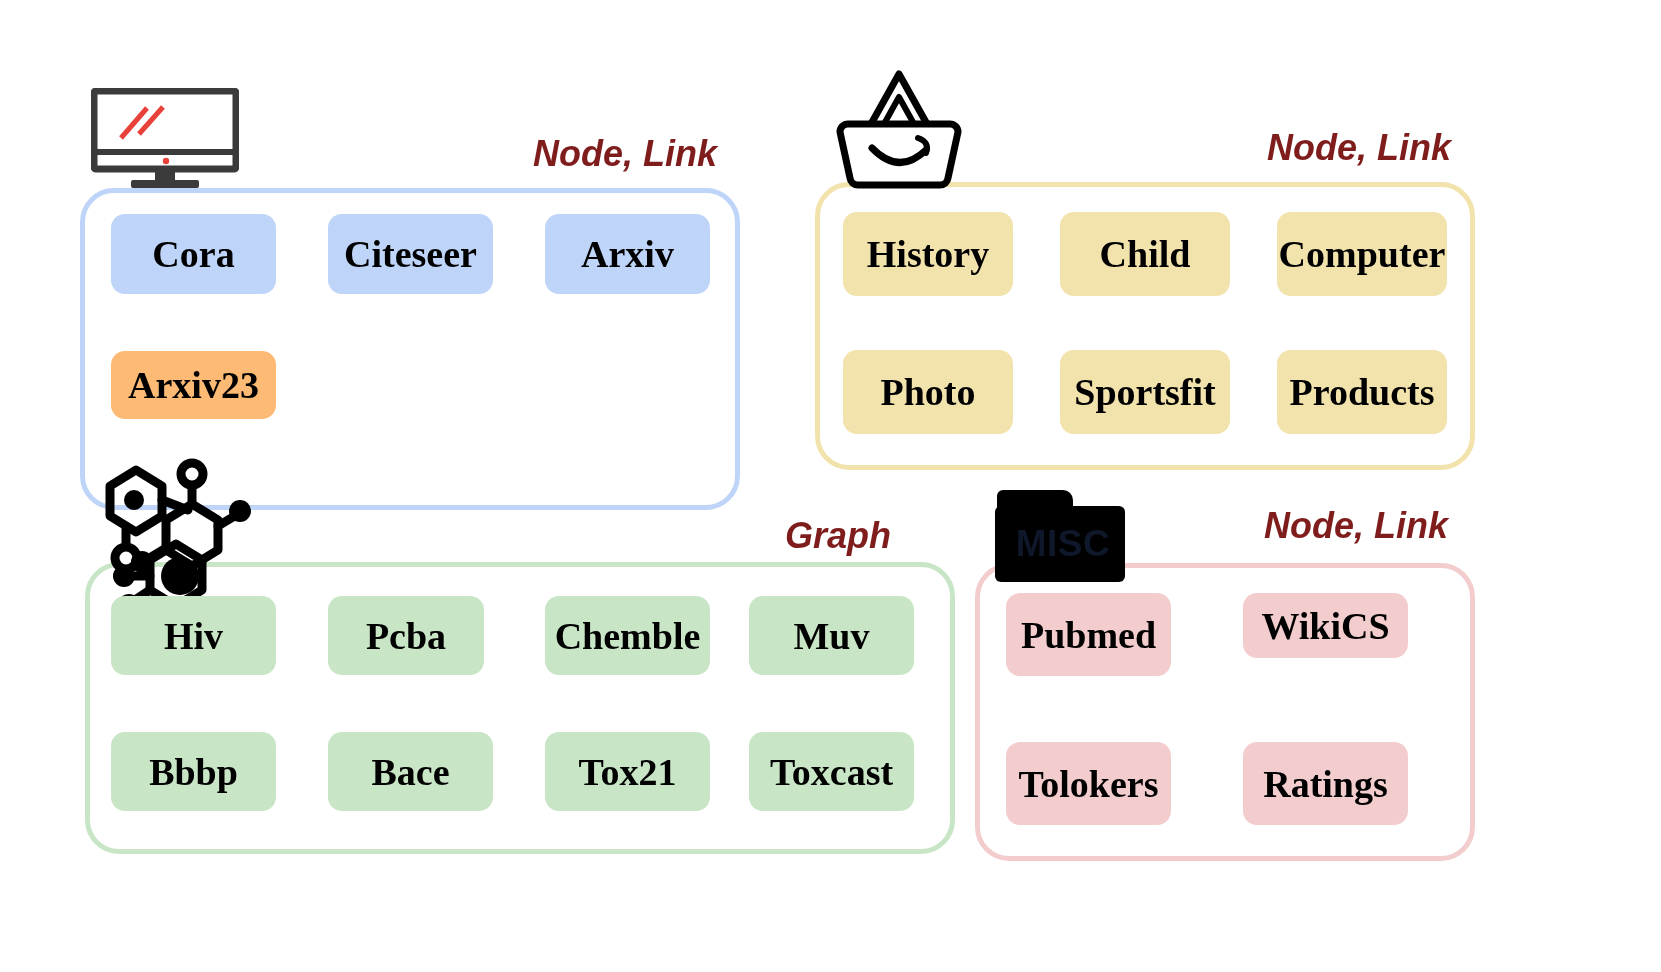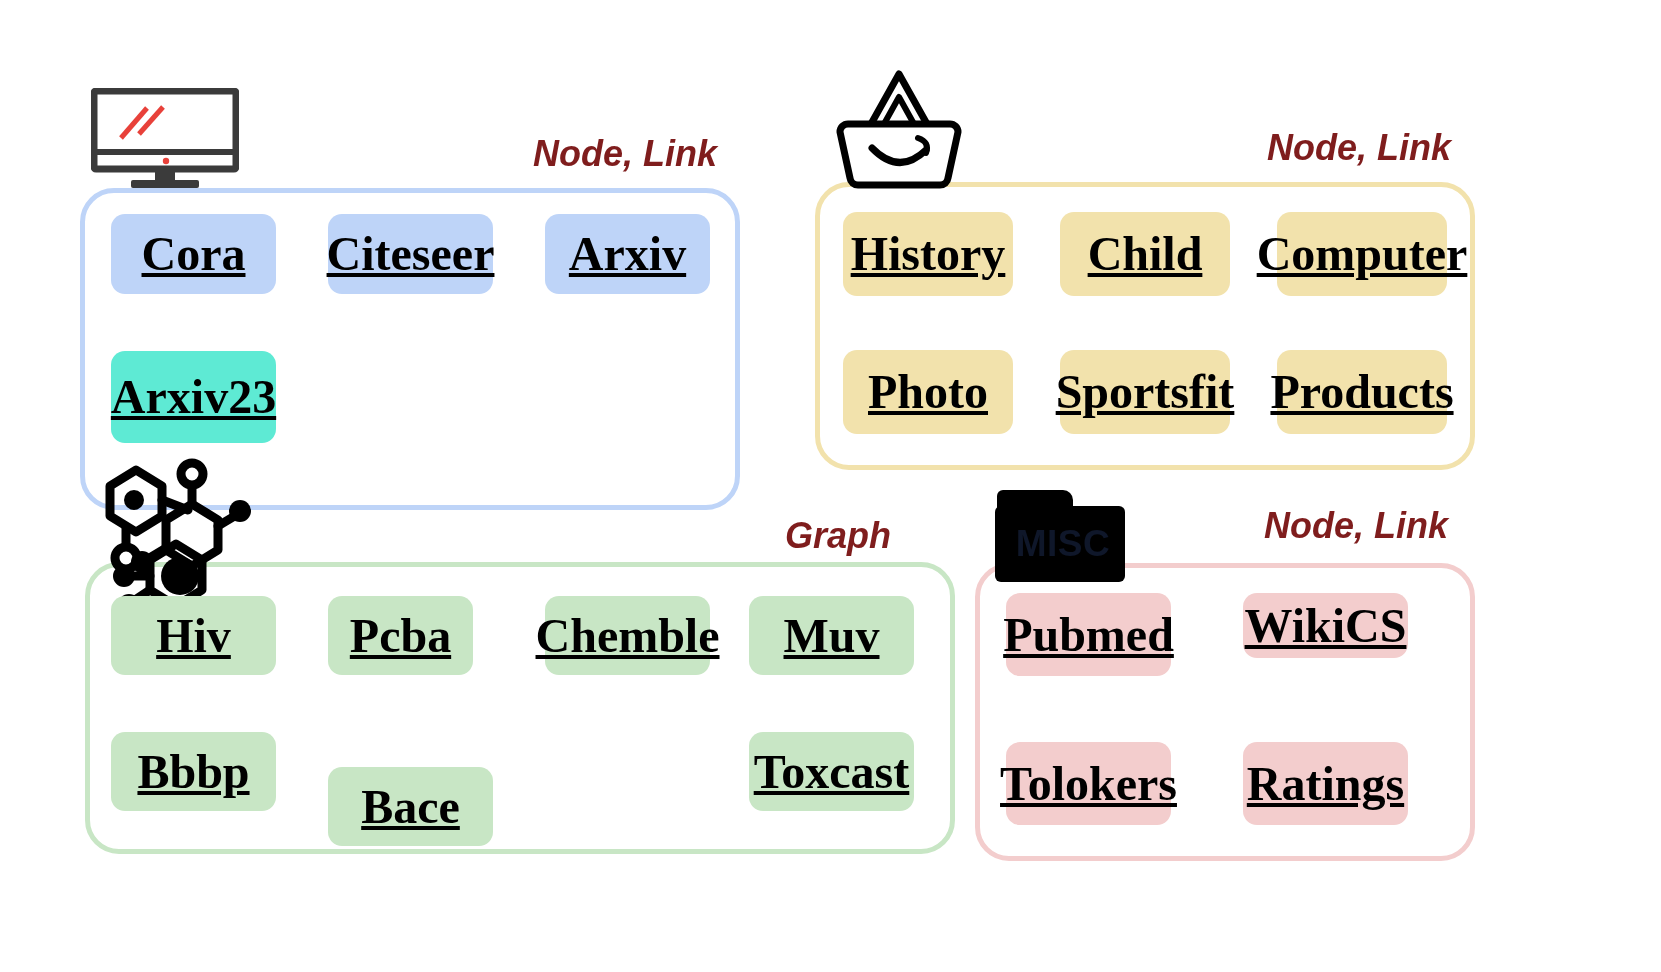--- a/index.html
+++ b/index.html
@@ -31,26 +31,25 @@
   
   .chip {
     position: absolute;
     box-sizing: border-box;
     display: flex;
     align-items: center;
     justify-content: center;
     border-radius: 14px;
     font-family: "Liberation Serif", serif;
     font-weight: bold;
-    font-size: 48px;
+    font-size: 38px;
     color: #000000;
     letter-spacing: 0px;
     white-space: nowrap;
     line-height: 1;
-    text-decoration: underline;
   }
 
   
   .task-label {
     position: absolute;
     font-family: "Liberation Sans", sans-serif;
     font-weight: bold;
     font-style: italic;
     font-size: 36px;
     color: #7f1d1d;
@@ -121,21 +120,21 @@
       <rect x="64" y="81" width="20" height="14" fill="#3b3b3b"></rect>
       <rect x="40" y="92" width="68" height="8" rx="2" fill="#3b3b3b"></rect>
     </svg>
   </div>
 
   <div class="task-label" style="left:533px; top:136px;">Node, Link</div>
 
   <div class="chip" style="left:111px; top:214px; width:165px; height:80px; background:#bed4f8;">Cora</div>
   <div class="chip" style="left:328px; top:214px; width:165px; height:80px; background:#bed4f8;">Citeseer</div>
   <div class="chip" style="left:545px; top:214px; width:165px; height:80px; background:#bed4f8;">Arxiv</div>
-  <div class="chip" style="left:111px; top:351px; width:165px; height:92px; background:#5eead4;">Arxiv23</div>
+  <div class="chip" style="left:111px; top:351px; width:165px; height:68px; background:#fdba74;">Arxiv23</div>
 
   <div class="group" id="g-ecommerce" style="left: 815px; top: 182px; width: 660px; height: 288px; border-color: rgb(242, 226, 172);"></div>
 
   <div class="icon" style="left:824px; top:60px; width:150px; height:132px;">
     <svg width="150" height="132" viewBox="0 0 150 132">
       <path d="M47 64 L75 14 L103 64" fill="none" stroke="#000000" stroke-width="7" stroke-linejoin="round" stroke-linecap="round"></path>
       <path d="M60 64 L75 37 L90 64" fill="none" stroke="#000000" stroke-width="6" stroke-linejoin="round" stroke-linecap="round"></path>
       <path d="M16 72 a8 8 0 0 1 8 -8 H126 a8 8 0 0 1 8 8 L124 118 a8 8 0 0 1 -8 7 H34 a8 8 0 0 1 -8 -7 Z" fill="#ffffff" stroke="#000000" stroke-width="7" stroke-linejoin="round"></path>
       <path d="M48 88 q27 28 54 2" fill="none" stroke="#000000" stroke-width="7" stroke-linecap="round"></path>
       <path d="M94 78 q12 4 8 15" fill="none" stroke="#000000" stroke-width="6" stroke-linecap="round"></path>
@@ -176,25 +175,26 @@
       <circle cx="54" cy="114" r="11" fill="#000000"></circle>
       <circle cx="36" cy="128" r="11" fill="#000000"></circle>
       <circle cx="41" cy="157" r="11" fill="#000000"></circle>
       <circle cx="92" cy="128" r="19" fill="#000000"></circle>
     </svg>
   </div>
 
   <div class="task-label" style="left:785px; top:518px;">Graph</div>
 
   <div class="chip" style="left:111px; top:596px; width:165px; height:79px; background:#c8e6c5;">Hiv</div>
-  <div class="chip" style="left:328px; top:596px; width:145px; height:79px; background:#c8e6c5;">Pcba</div>
+  <div class="chip" style="left:328px; top:596px; width:156px; height:79px; background:#c8e6c5;">Pcba</div>
   <div class="chip" style="left:545px; top:596px; width:165px; height:79px; background:#c8e6c5;">Chemble</div>
   <div class="chip" style="left:749px; top:596px; width:165px; height:79px; background:#c8e6c5;">Muv</div>
   <div class="chip" style="left:111px; top:732px; width:165px; height:79px; background:#c8e6c5;">Bbbp</div>
-  <div class="chip" style="left:328px; top:732px; width:165px; height:79px; background:#c8e6c5;margin-top:35px;">Bace</div>
+  <div class="chip" style="left:328px; top:732px; width:165px; height:79px; background:#c8e6c5;">Bace</div>
+  <div class="chip" style="left:545px; top:732px; width:165px; height:79px; background:#c8e6c5;">Tox21</div>
   <div class="chip" style="left:749px; top:732px; width:165px; height:79px; background:#c8e6c5;">Toxcast</div>
 
   <div class="group" id="g-misc" style="left: 975px; top: 563px; width: 500px; height: 298px; border-color: rgb(243, 205, 205);"></div>
 
   <div class="misc-folder" style="left:995px; top:490px;">
     <div class="tab"></div>
     <div class="body"></div>
     <div class="misc-text">MISC</div>
   </div>
 

